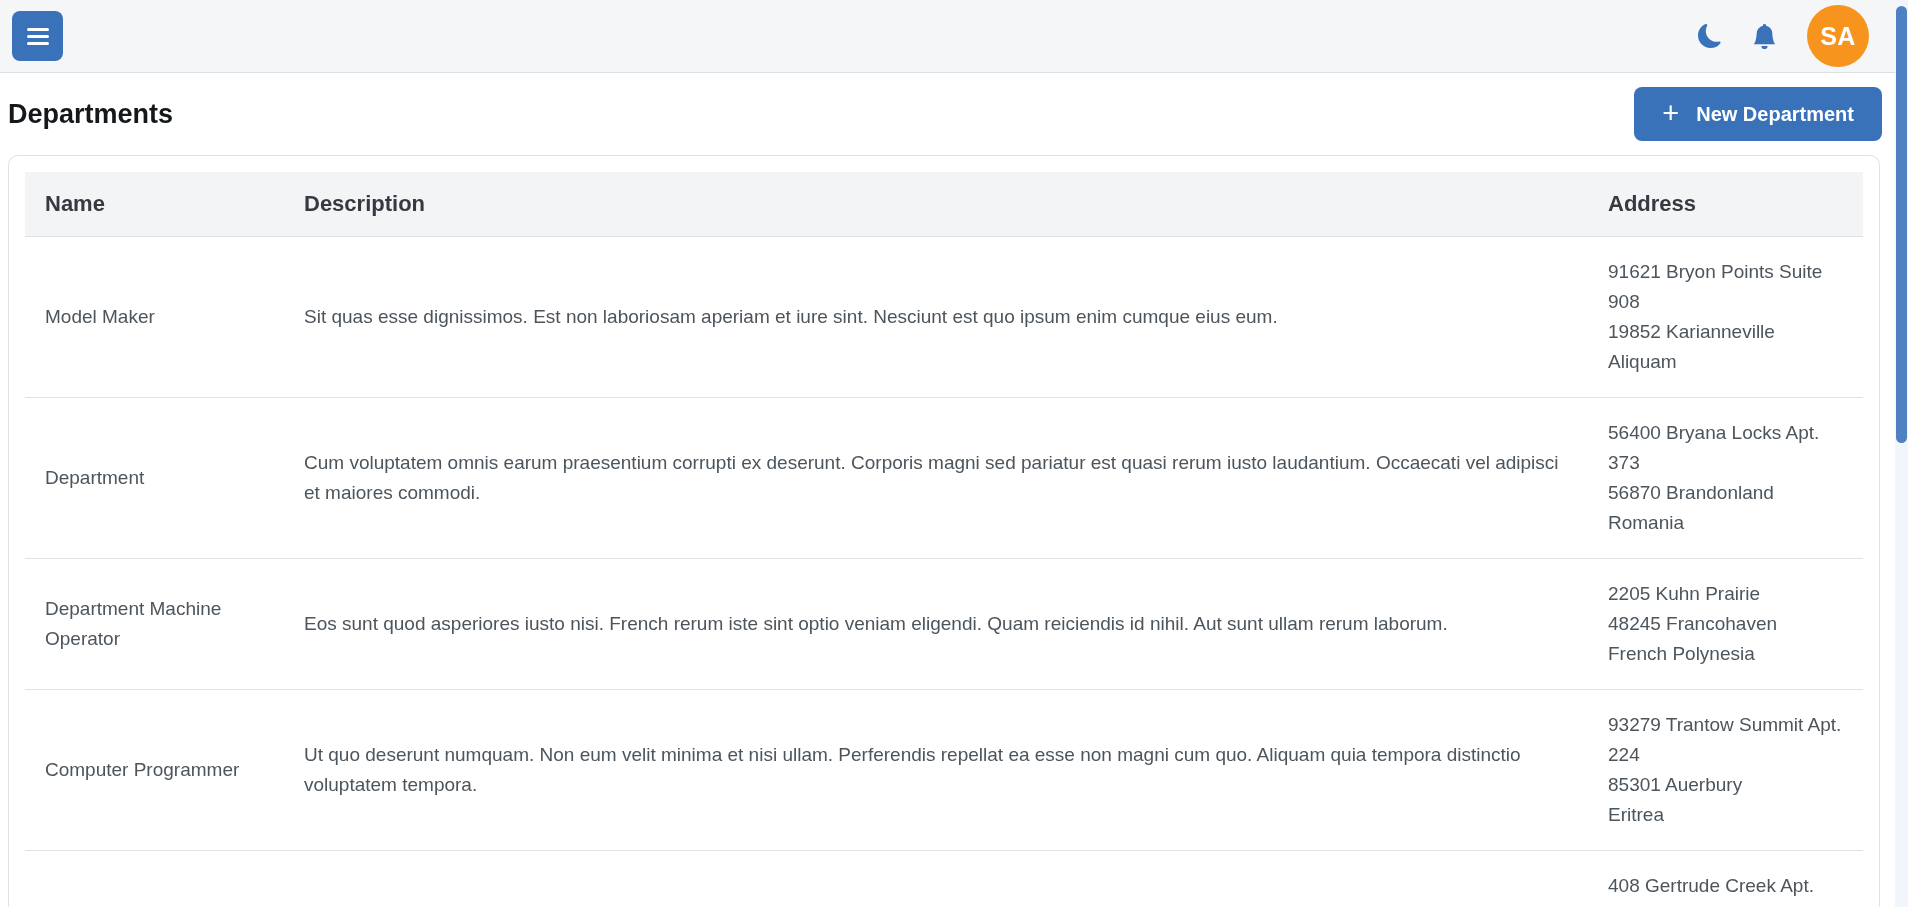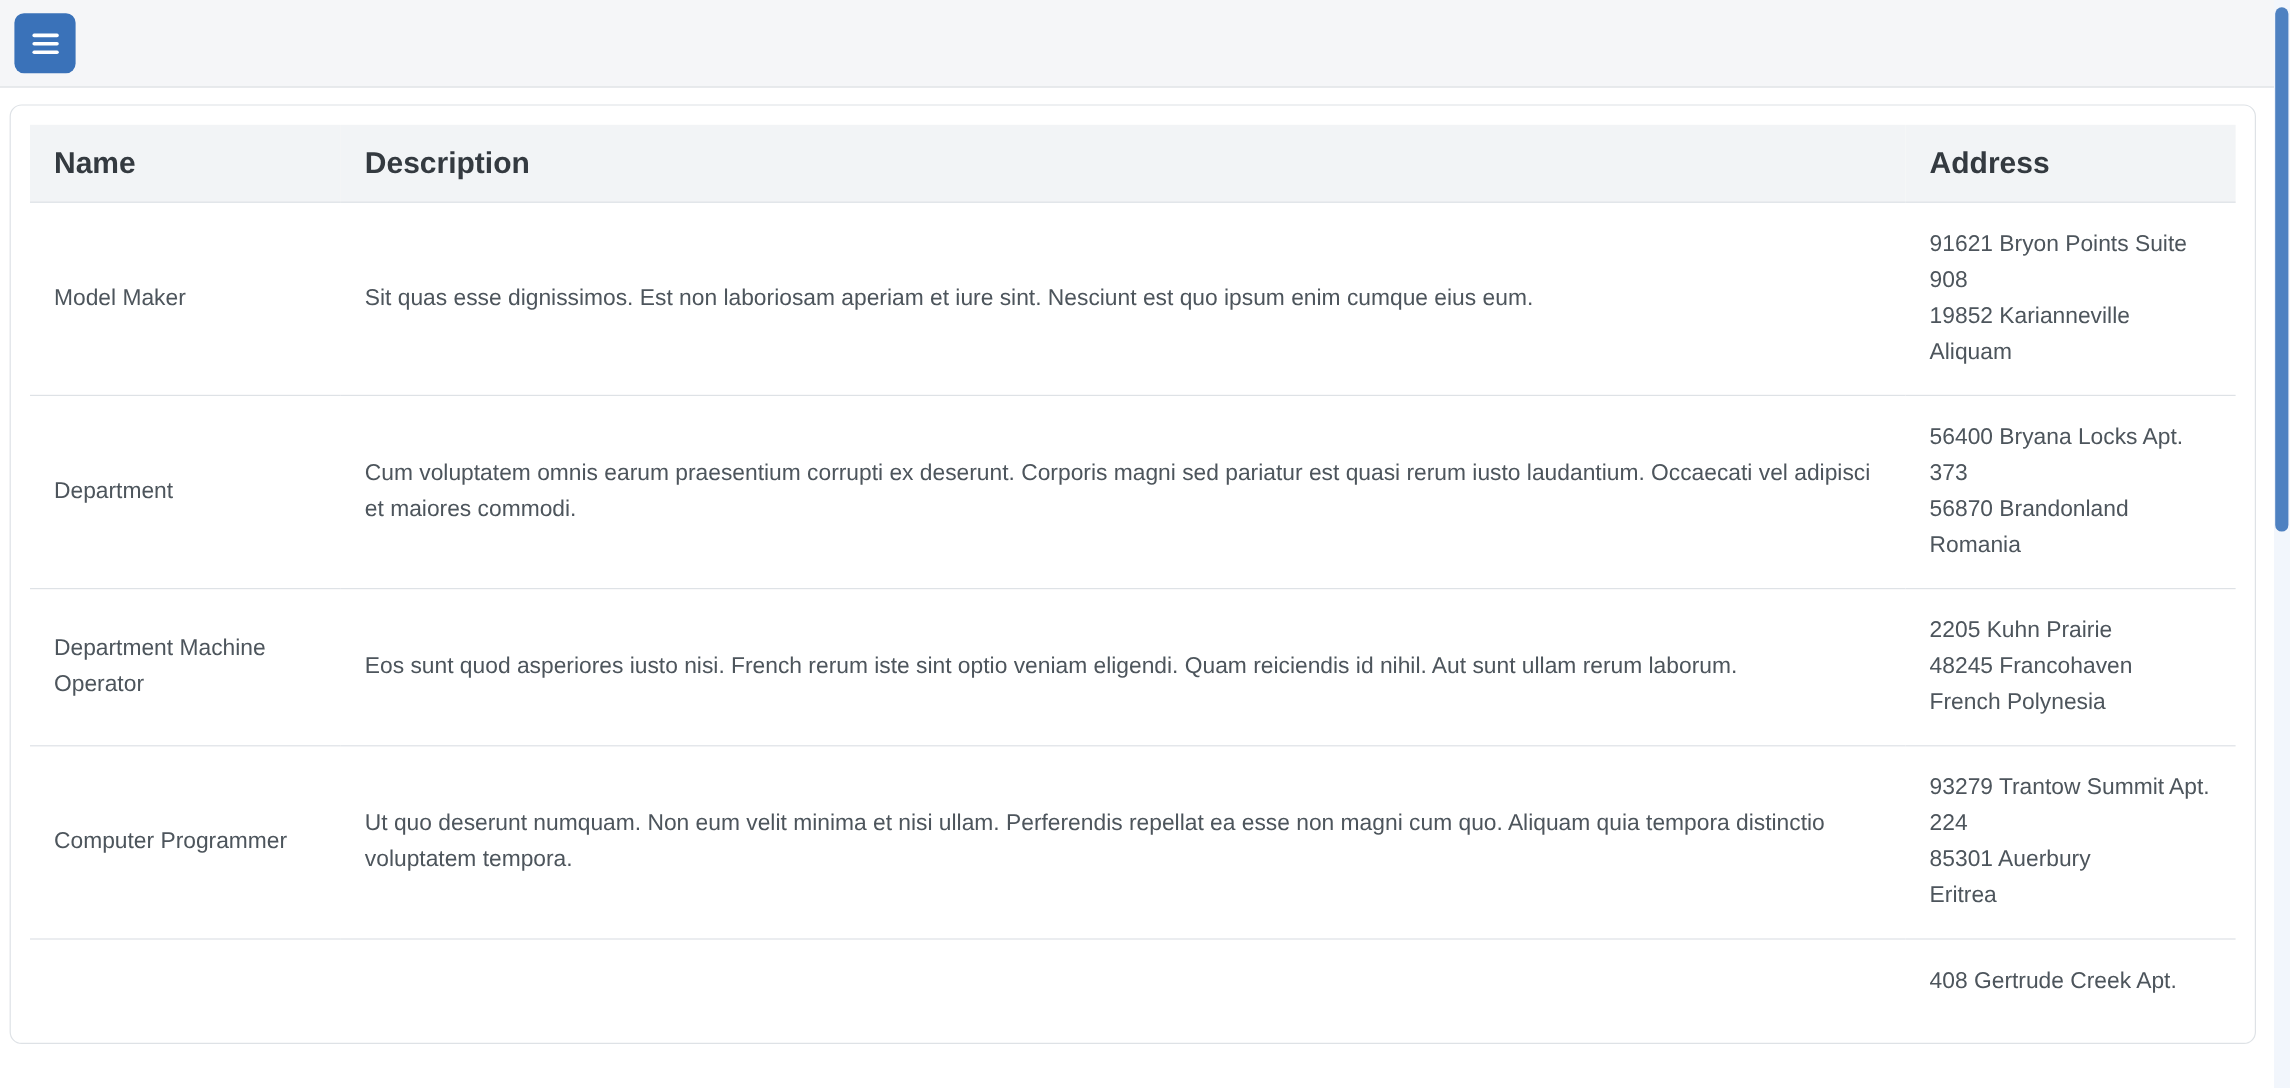--- a/index.html
+++ b/index.html
@@ -69,21 +69,21 @@
     border-radius:10px;
     padding:16px;
     min-height:760px;
   }
   table{width:100%;border-collapse:collapse;table-layout:fixed;font-size:19px;}
   col.col-name{width:259px;}
   col.col-addr{width:275px;}
   thead th{
     background:var(--header-row-bg);
     text-align:left;font-weight:700;color:var(--header-text);
-    padding:20px;font-size:25px;line-height:24px;
+    padding:20px;font-size:22px;line-height:24px;
   }
   tbody td{
     padding:20px;border-top:1px solid var(--divider);
     vertical-align:middle;line-height:30px;color:var(--body-text);
   }
   td .address-line{line-height:30px;}
 
   
   .scrollbar{position:fixed;right:0;top:0;width:13px;height:907px;background:var(--sb-track);}
   .scrollbar .thumb{
@@ -95,22 +95,46 @@
 <body>
 
 <div class="content">
 
   <div class="navbar">
     <button class="menu-btn">
       <span class="bar"></span>
       <span class="bar"></span>
       <span class="bar"></span>
     </button>
+    <div class="nav-right">
+      <button class="icon-btn">
+        <span style="display:flex;">
+          <svg width="24" height="24" viewBox="0 0 16 16">
+              <path d="M6 .278a.768.768 0 0 1 .08.858 7.208 7.208 0 0 0-.878 3.46c0 4.021 3.278 7.277 7.318 7.277.527 0 1.04-.055 1.533-.16a.787.787 0 0 1 .81.316.733.733 0 0 1-.031.893A8.349 8.349 0 0 1 8.344 16C3.734 16 0 12.286 0 7.71 0 4.266 2.114 1.312 5.124.06A.752.752 0 0 1 6 .278z"></path>
+            </svg>
+        </span>
+      </button>
+      <button class="icon-btn">
+        <span style="display:flex;">
+          <svg width="25" height="25" viewBox="0 0 16 16">
+              <path d="M8 16a2 2 0 0 0 2-2H6a2 2 0 0 0 2 2zm.995-14.901a1 1 0 1 0-1.99 0A5.002 5.002 0 0 0 3 6c0 1.098-.5 6-2 7h14c-1.5-1-2-5.902-2-7 0-2.42-1.72-4.44-4.005-4.901z"></path>
+            </svg>
+        </span>
+      </button>
+      <div class="avatar">SA</div>
+    </div>
   </div>
 
+  <div class="page-header">
+    <h1 class="page-title">Departments</h1>
+    <button class="new-btn">
+      <span class="plus">+</span>
+      <span>New Department</span>
+    </button>
+  </div>
 
   <div class="card">
     <table>
       <colgroup>
         <col class="col-name">
           <col class="col-desc">
           <col class="col-addr">
       </colgroup>
       <thead>
         <tr>

